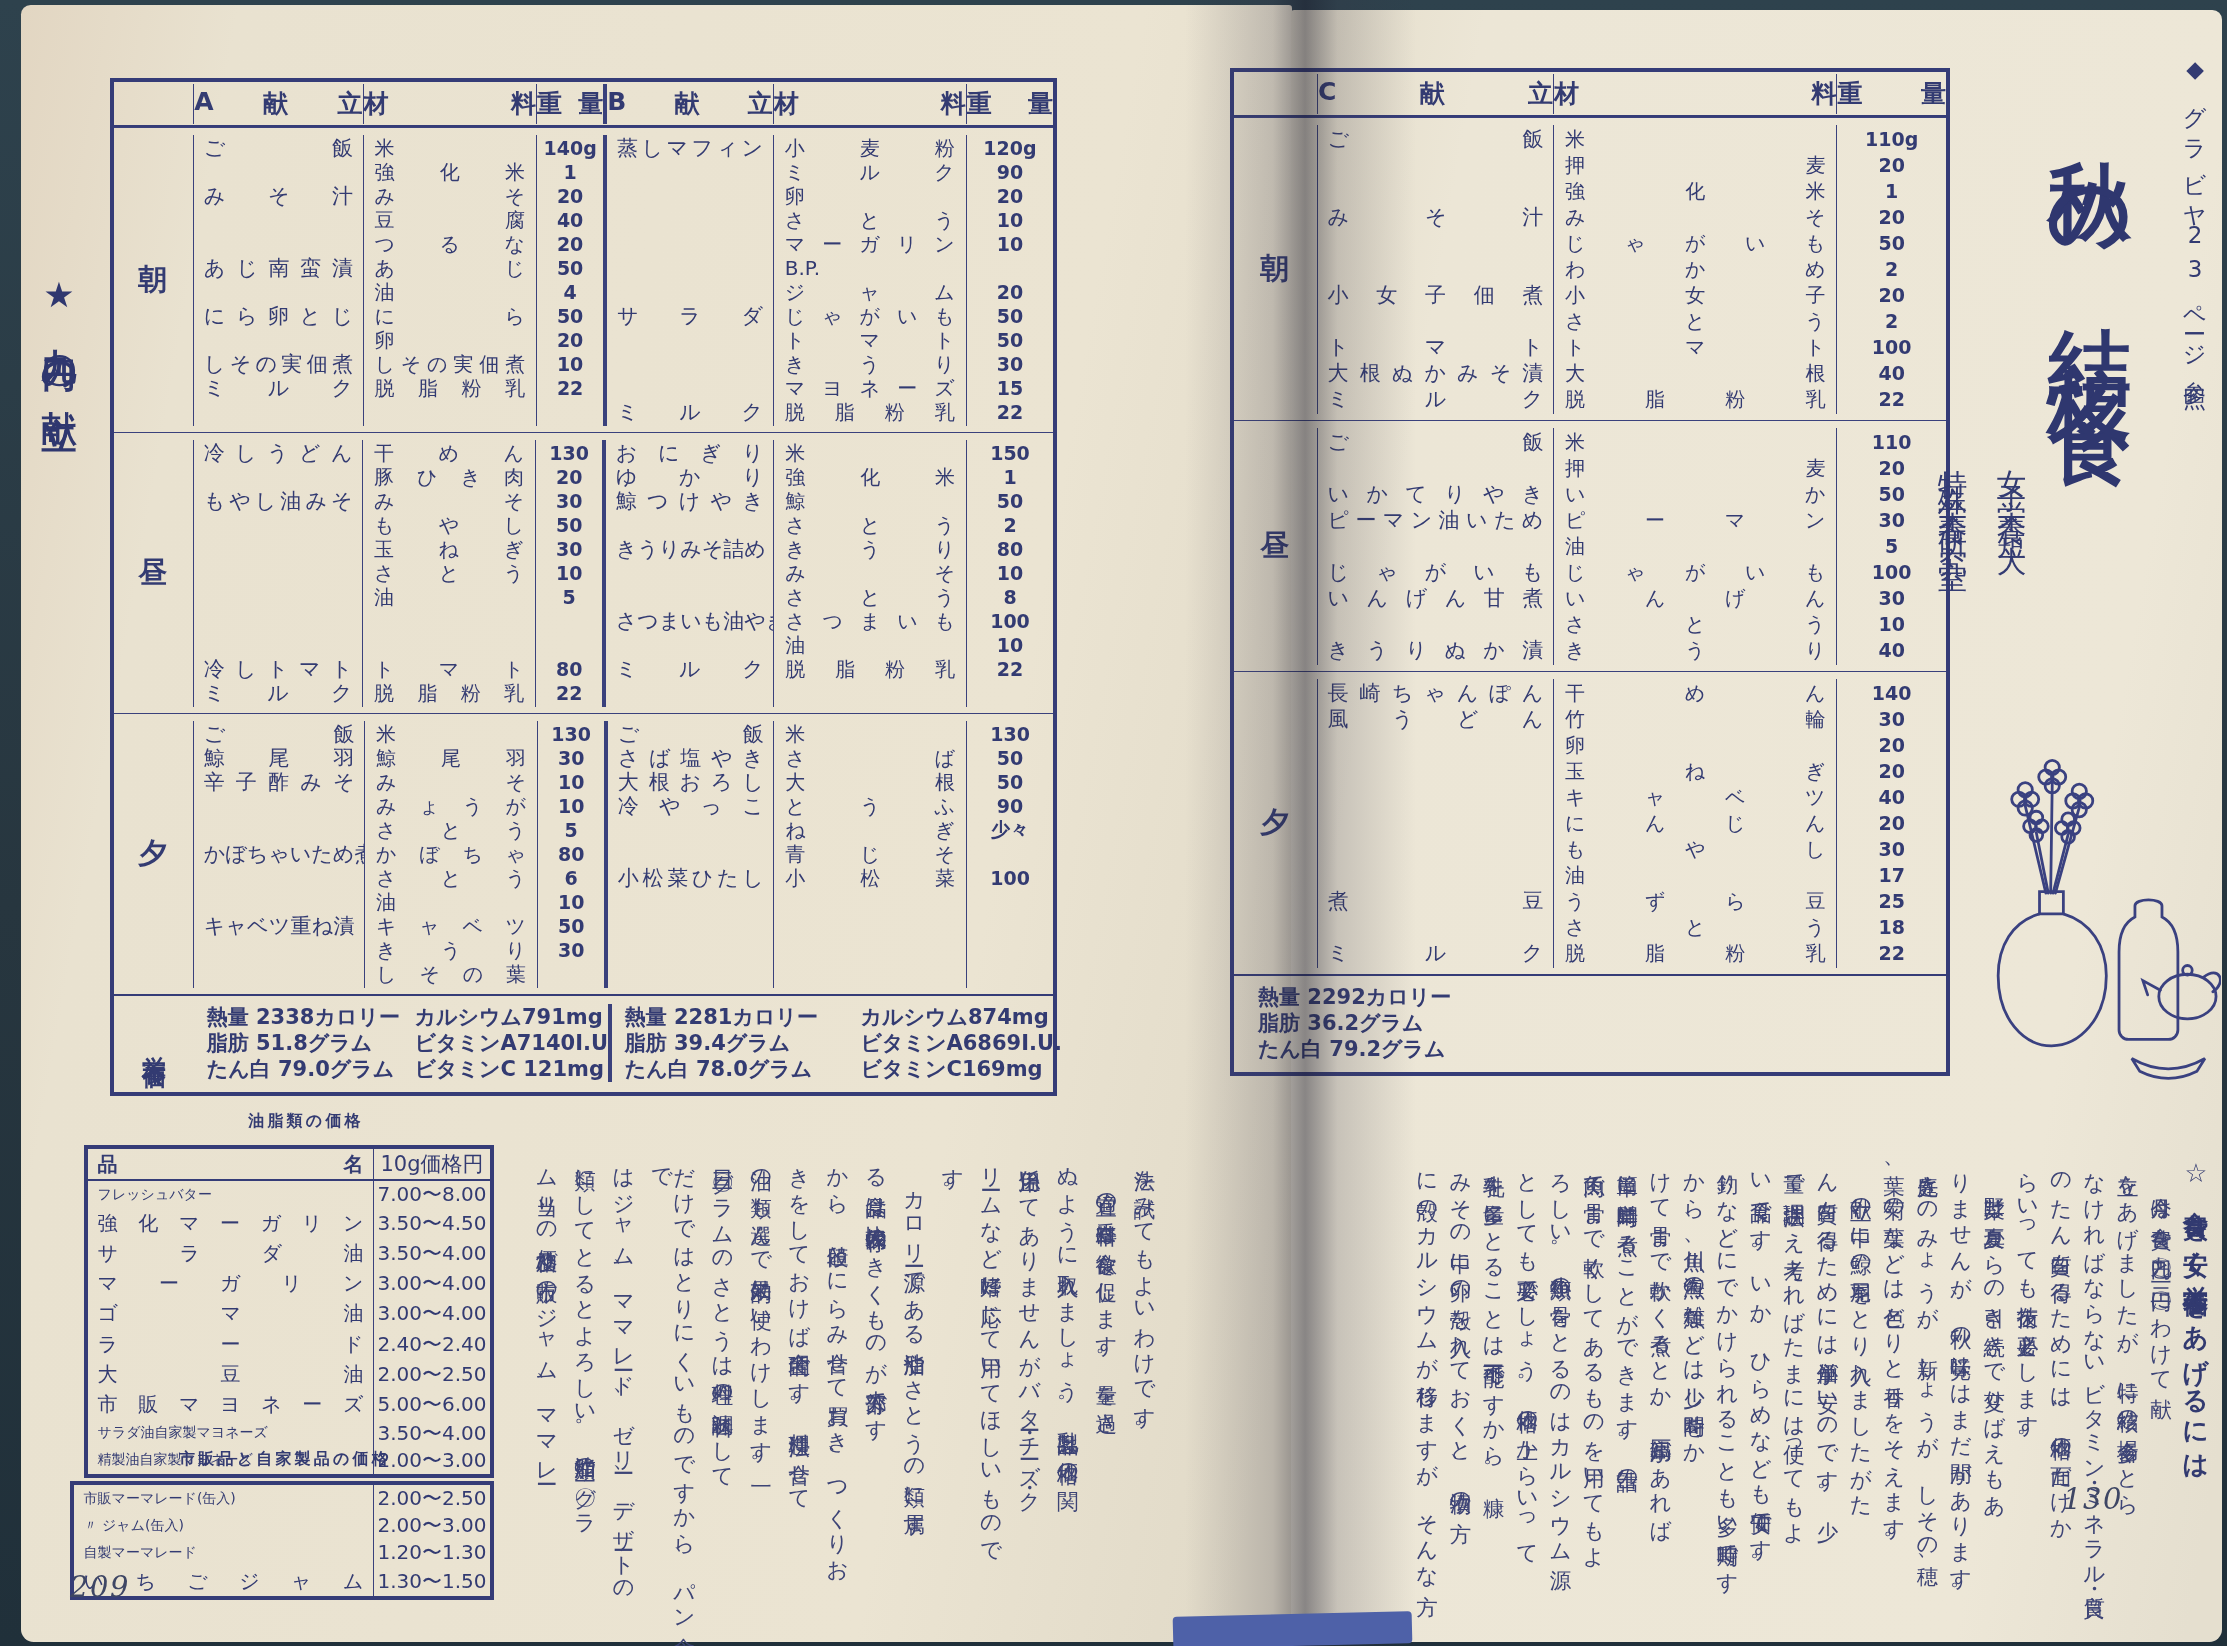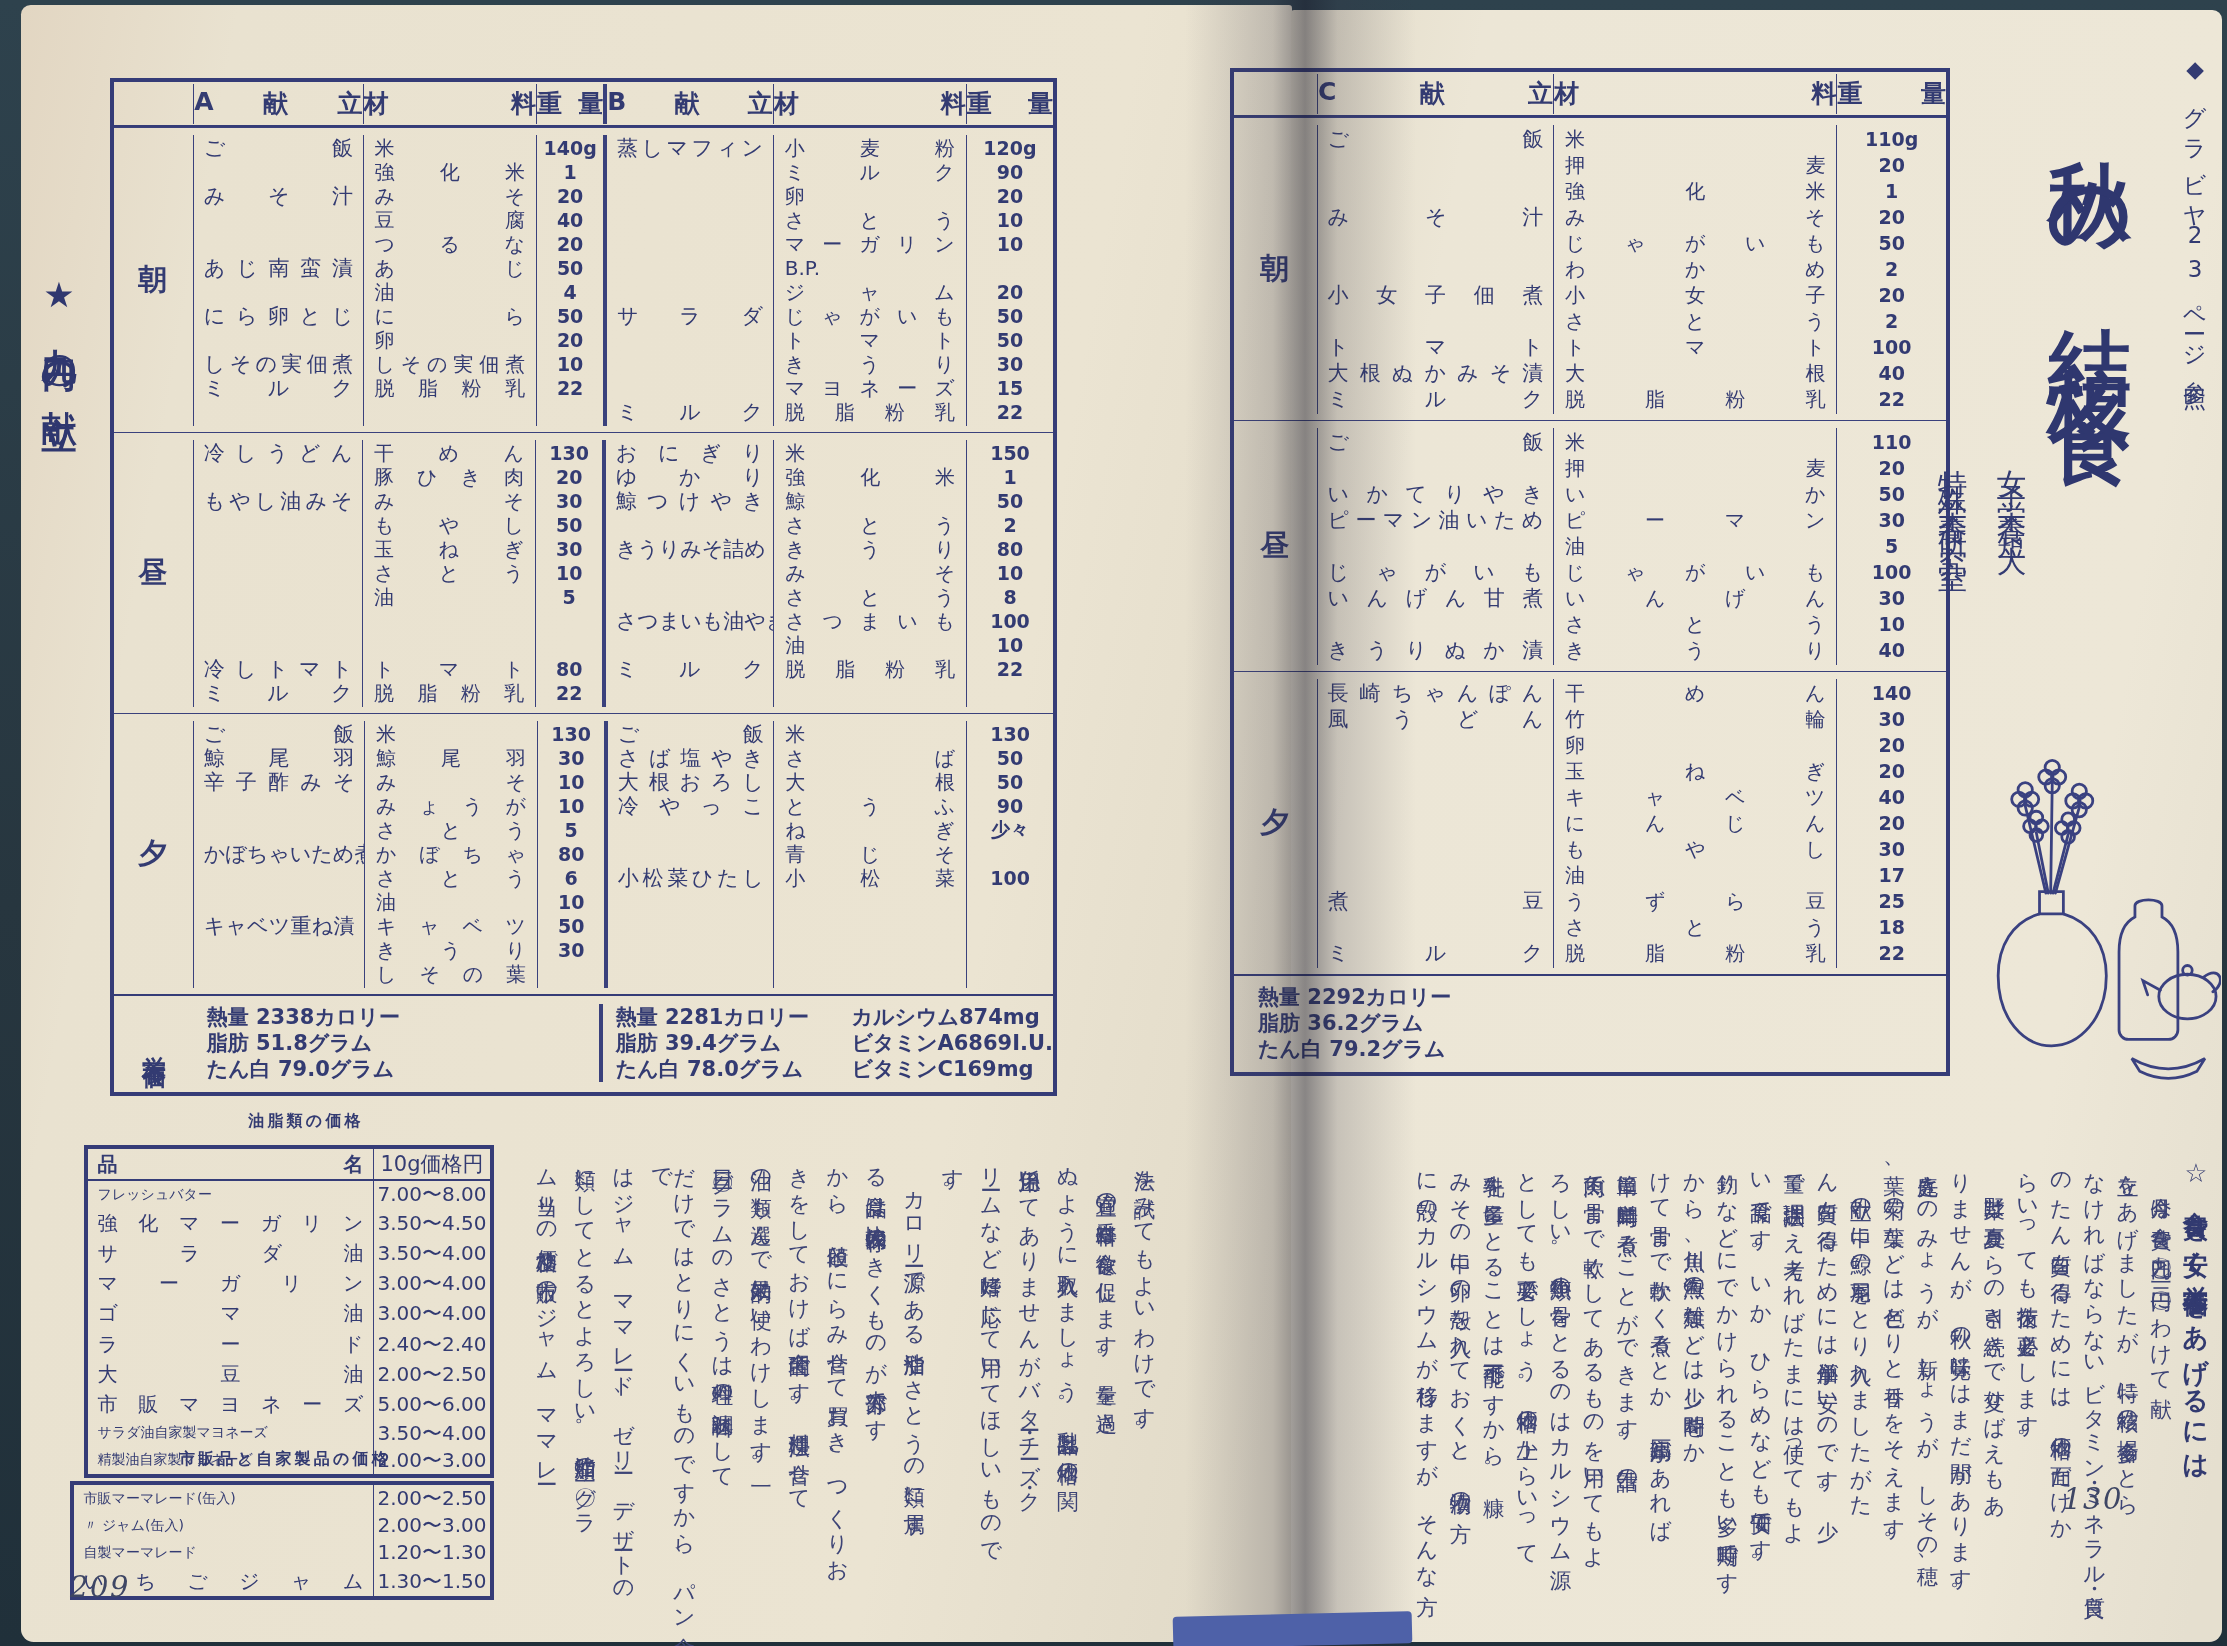--- a/index.html
+++ b/index.html
@@ -941,20 +941,25 @@
           </div>
         </div>
       </div>
     <div class="nut">
       <div class="nlabel vert">栄養価</div>
       <div class="nblock na">
         <div class="ncol">
           <div class="nline">熱量 2338カロリー</div>
           <div class="nline">脂肪 51.8グラム</div>
           <div class="nline">たん白 79.0グラム</div>
+        </div>
+        <div class="ncol">
+          <div class="nline">カルシウム791mg</div>
+          <div class="nline">ビタミンA7140I.U</div>
+          <div class="nline">ビタミンC 121mg</div>
         </div>
       </div>
       <div class="nblock nb">
         <div class="ncol">
           <div class="nline">熱量 2281カロリー</div>
           <div class="nline">脂肪 39.4グラム</div>
           <div class="nline">たん白 78.0グラム</div>
         </div>
         <div class="ncol">
           <div class="nline">カルシウム874mg</div>

